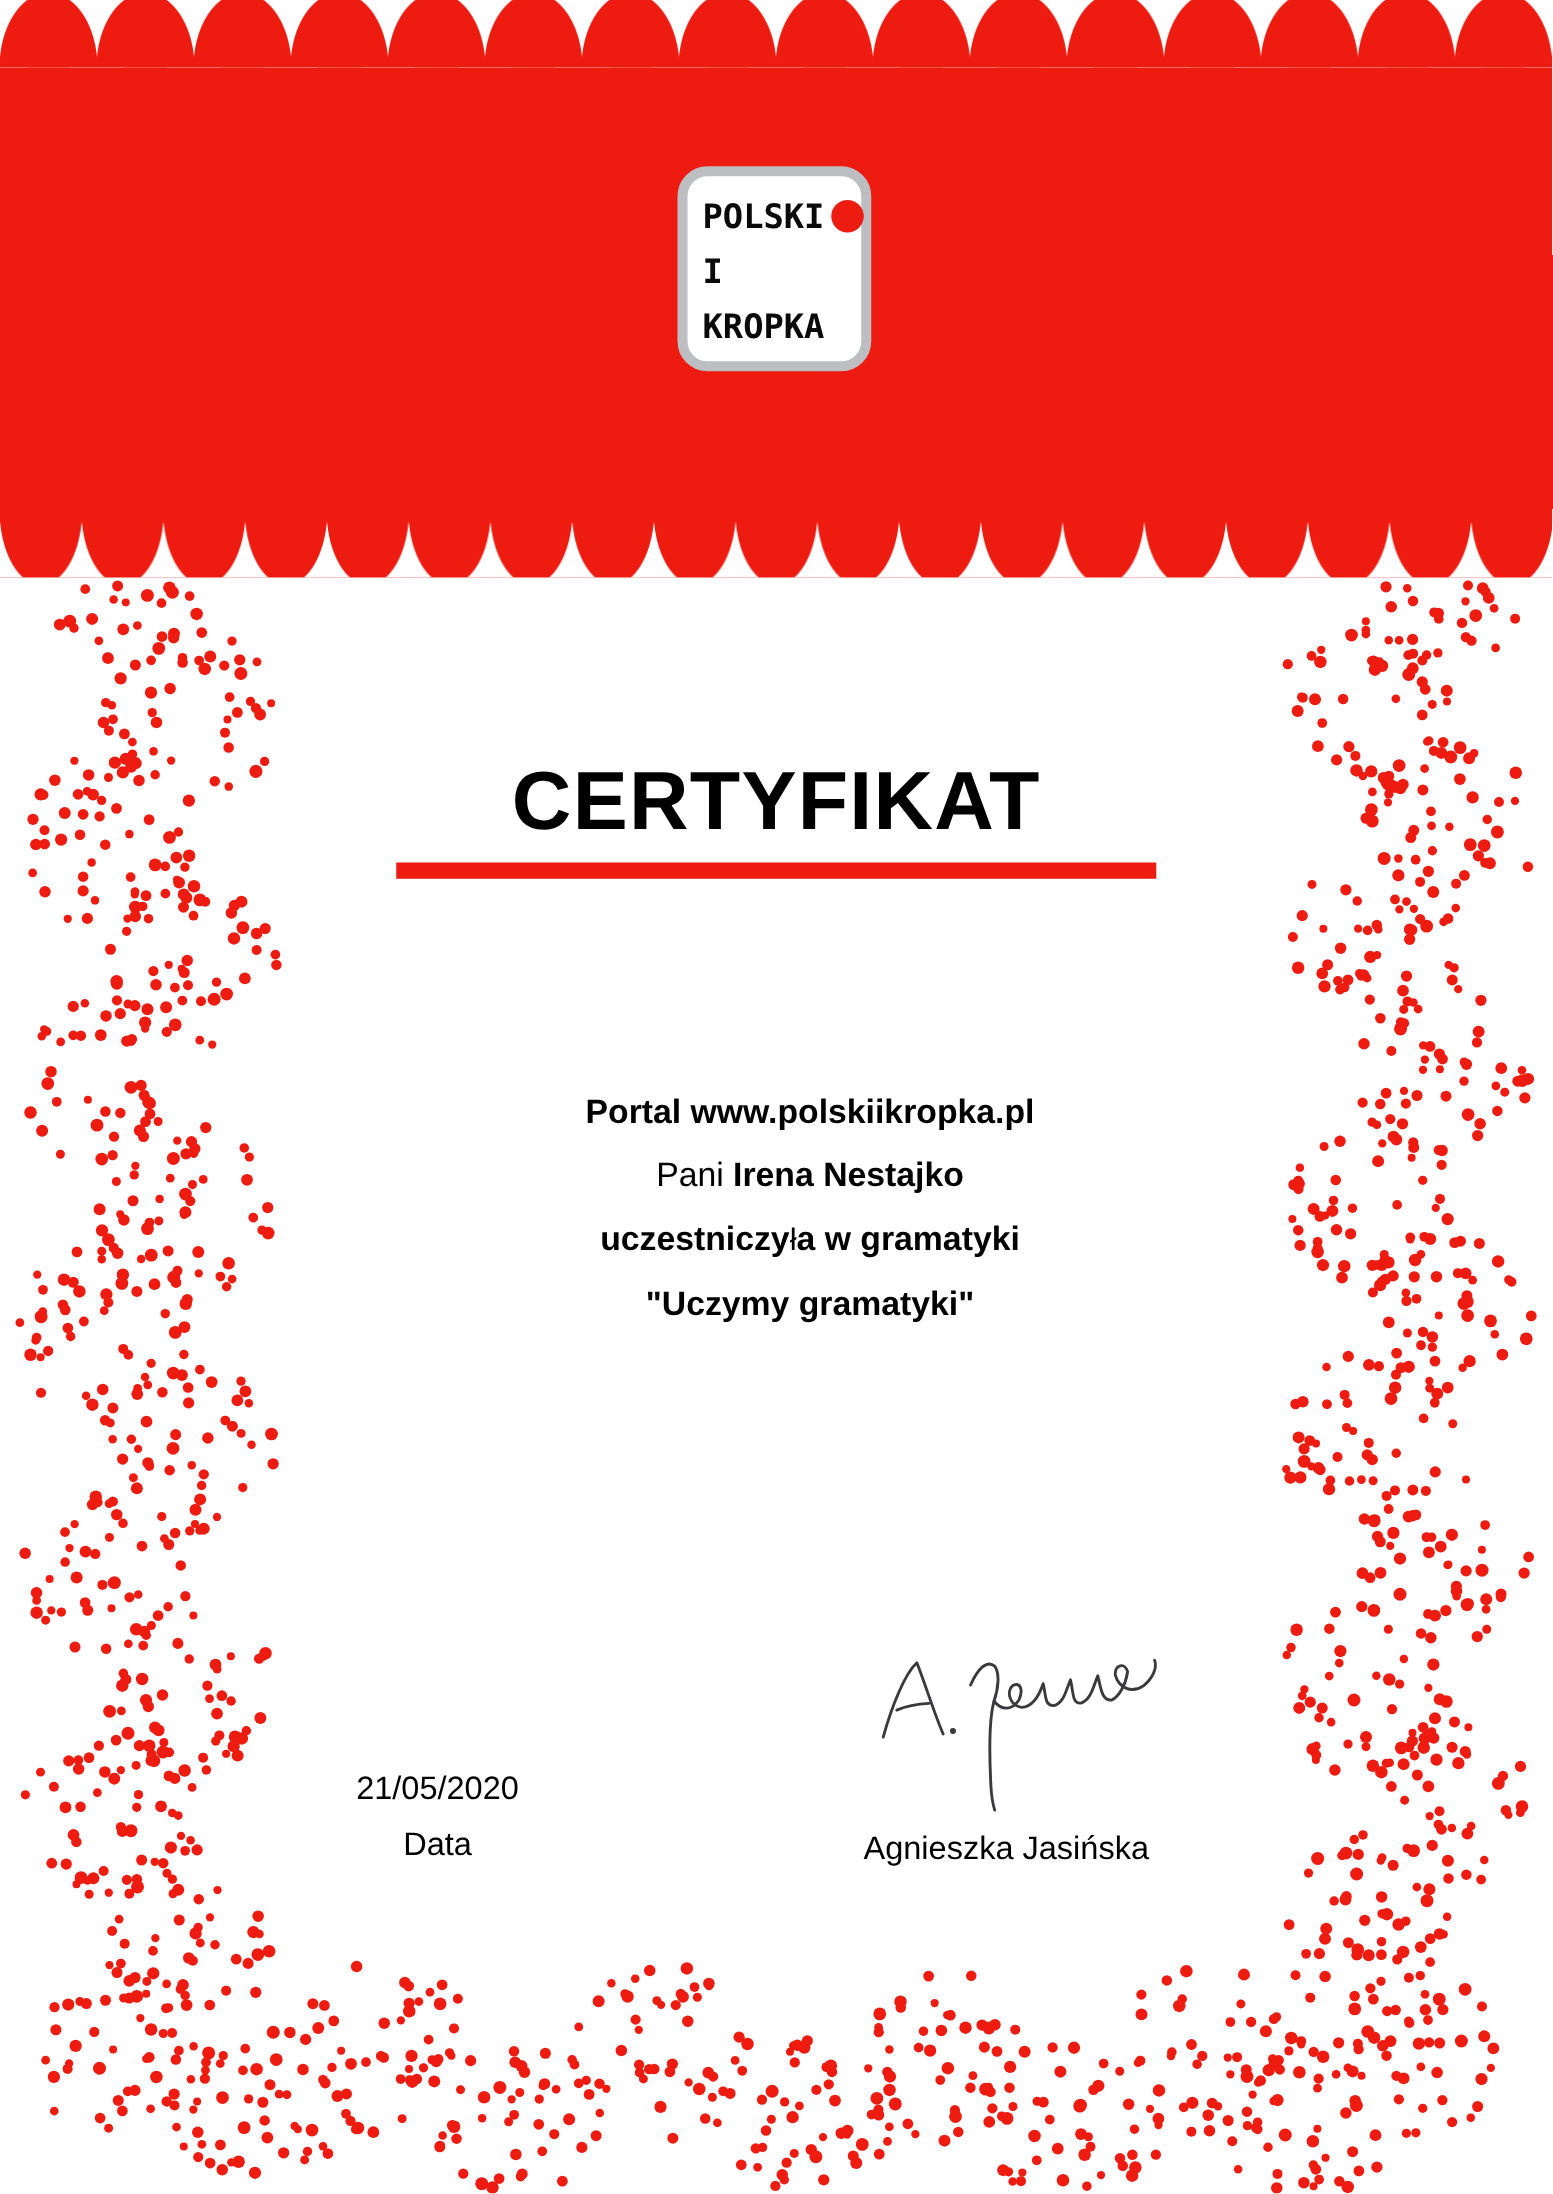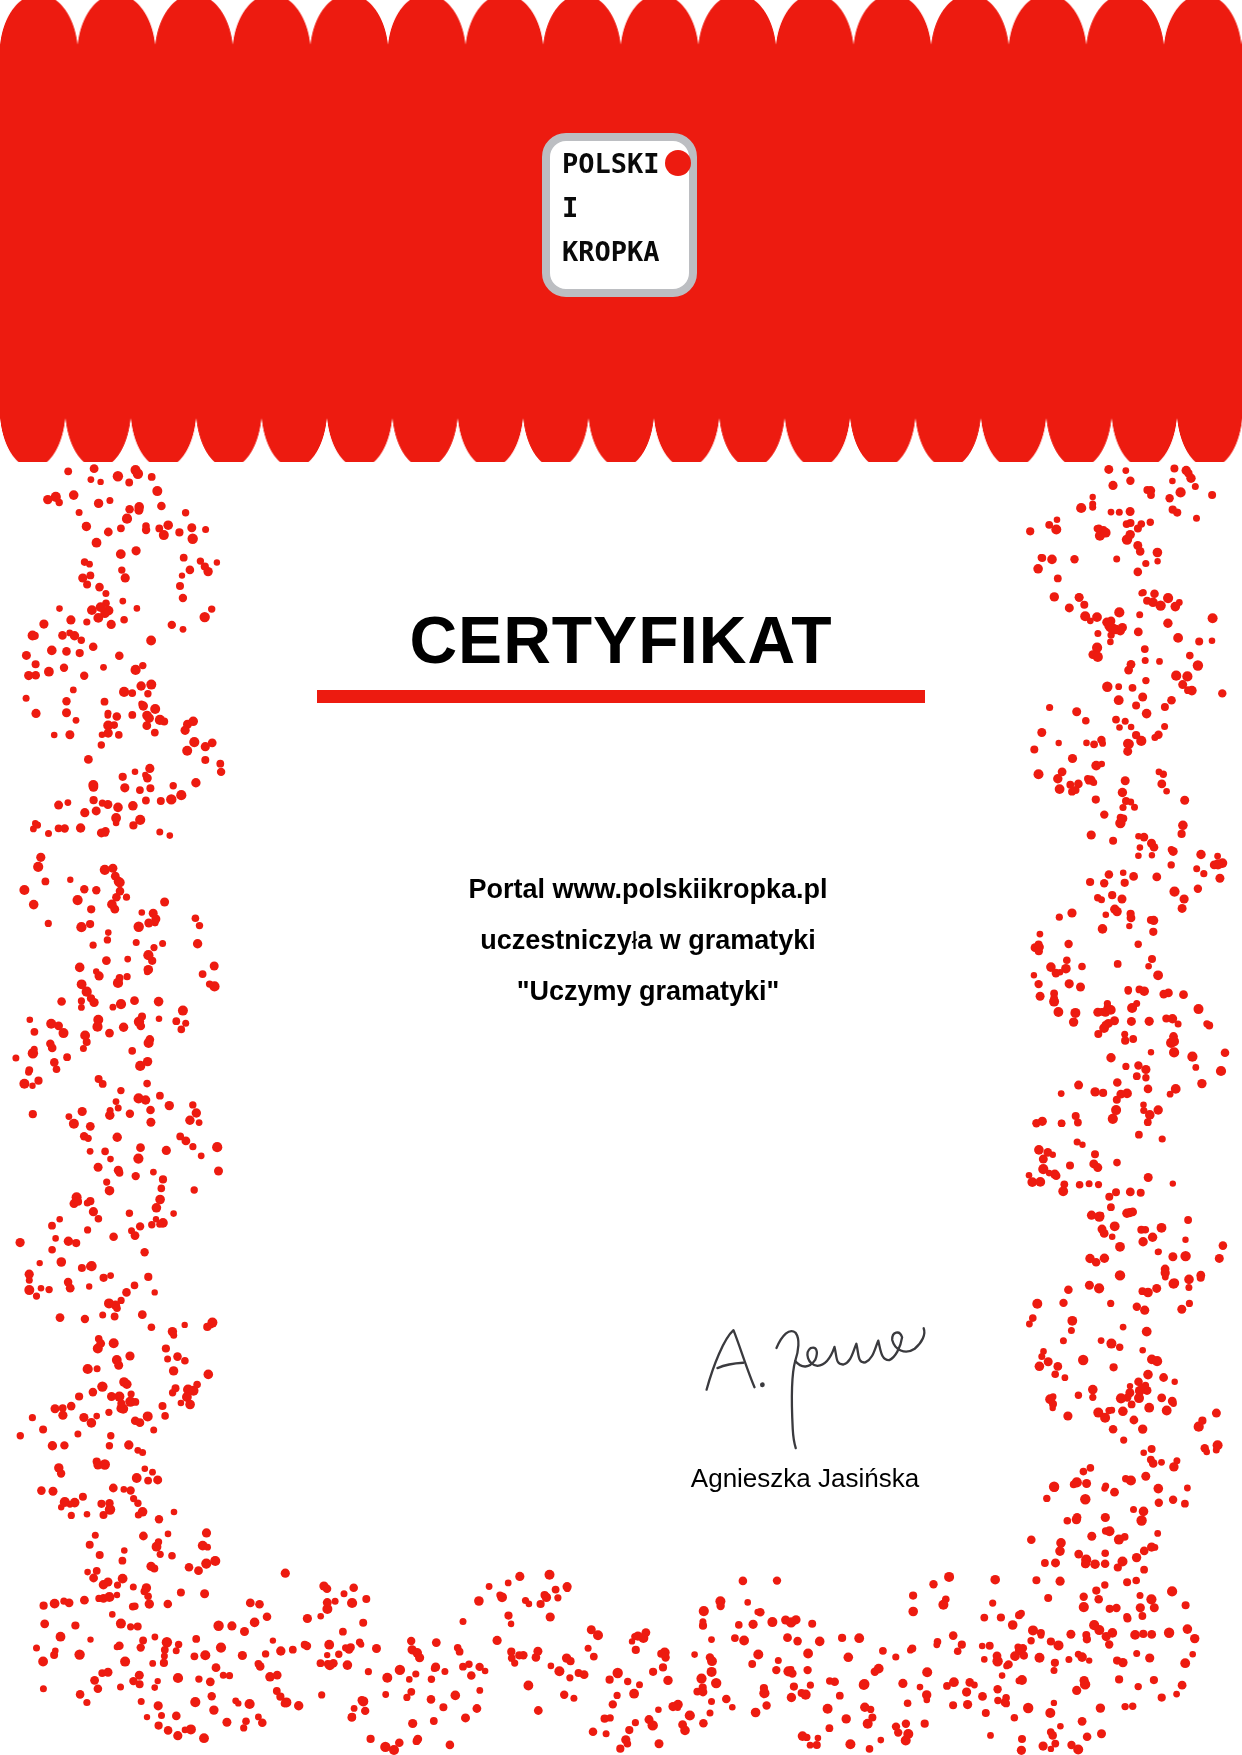--- a/index.html
+++ b/index.html
@@ -26,21 +26,21 @@
   }
   .banner::after{
     content:"";position:absolute;left:0;bottom:-54px;width:100%;height:54px;
     background-image:radial-gradient(ellipse 51% 112% at 50% 0%,var(--red) 98%,rgba(255,255,255,0) 100%);
     background-size:65.4px 54px;background-repeat:repeat-x;
   }
   
   .logo{
     position:absolute;left:542px;top:133px;width:155px;height:164px;box-sizing:border-box;
     border:8px solid var(--logo-border);border-radius:24px;background:#ffffff;
-    padding:0 0 0 12px;z-index:4;
+    padding:10px 0 0 12px;z-index:4;
   }
   .logo-line{
     height:44px;display:flex;align-items:center;
     font-family:"DejaVu Sans Mono",monospace;font-weight:bold;font-size:27px;
     color:#0a0a0a;white-space:nowrap;
   }
   .logo-dot{width:26px;height:26px;border-radius:50%;background:var(--red);margin-left:5px;flex:0 0 auto;}
   
   .title{
     position:absolute;left:0;top:604px;width:100%;text-align:center;z-index:2;
@@ -1631,31 +1631,36 @@
     <div class="logo-line">
       <span>KROPKA</span>
     </div>
   </div>
 
   <div class="title">CERTYFIKAT</div>
   <div class="title-underline"></div>
 
   <div class="body-text">
     <div class="body-line"><span class="seg-b">Portal www.polskiikropka.pl</span></div>
+    <div class="body-line"><span class="seg-r">Pani </span><span class="seg-b">Irena Nestajko</span></div>
     <div class="body-line"><span class="seg-b">uczestniczy</span><span class="seg-sub">ł</span><span class="seg-b">a w gramatyki</span></div>
     <div class="body-line"><span class="seg-b">"Uczymy gramatyki"</span></div>
   </div>
 
   <svg class="signature" width="250" height="135" viewBox="0 0 250 135">
     <g transform="rotate(-3 125 60)">
       <path d="M16,68 C24,44 36,18 46,10 C52,28 58,52 64,68"></path>
       <path d="M28,47 C36,44 46,43 54,43"></path>
       <circle cx="72" cy="66" r="2.4"></circle>
       <path d="M88,30 C94,18 102,10 108,16 C112,22 110,34 106,44 C102,56 100,84 100,112 C100,120 101,127 102,131"></path>
       <path d="M106,44 C112,52 120,52 126,44 C130,36 128,30 122,32 C116,36 118,48 128,50 C136,50 142,42 146,32 C148,42 146,50 154,50 C162,48 164,38 168,30 C170,40 168,50 176,49 C184,46 186,36 190,28 C192,38 192,48 200,48 C206,46 212,36 214,26 C212,18 204,20 204,28 C206,38 216,44 226,38 C234,32 238,24 236,18"></path>
     </g>
   </svg>
 
+  <div class="footer-col footer-date">
+    <div>21/05/2020</div>
+    <div>Data</div>
+  </div>
   <div class="footer-col footer-signer">
     <div>Agnieszka Jasińska</div>
   </div>
 
 </div>
 
 </body></html>

